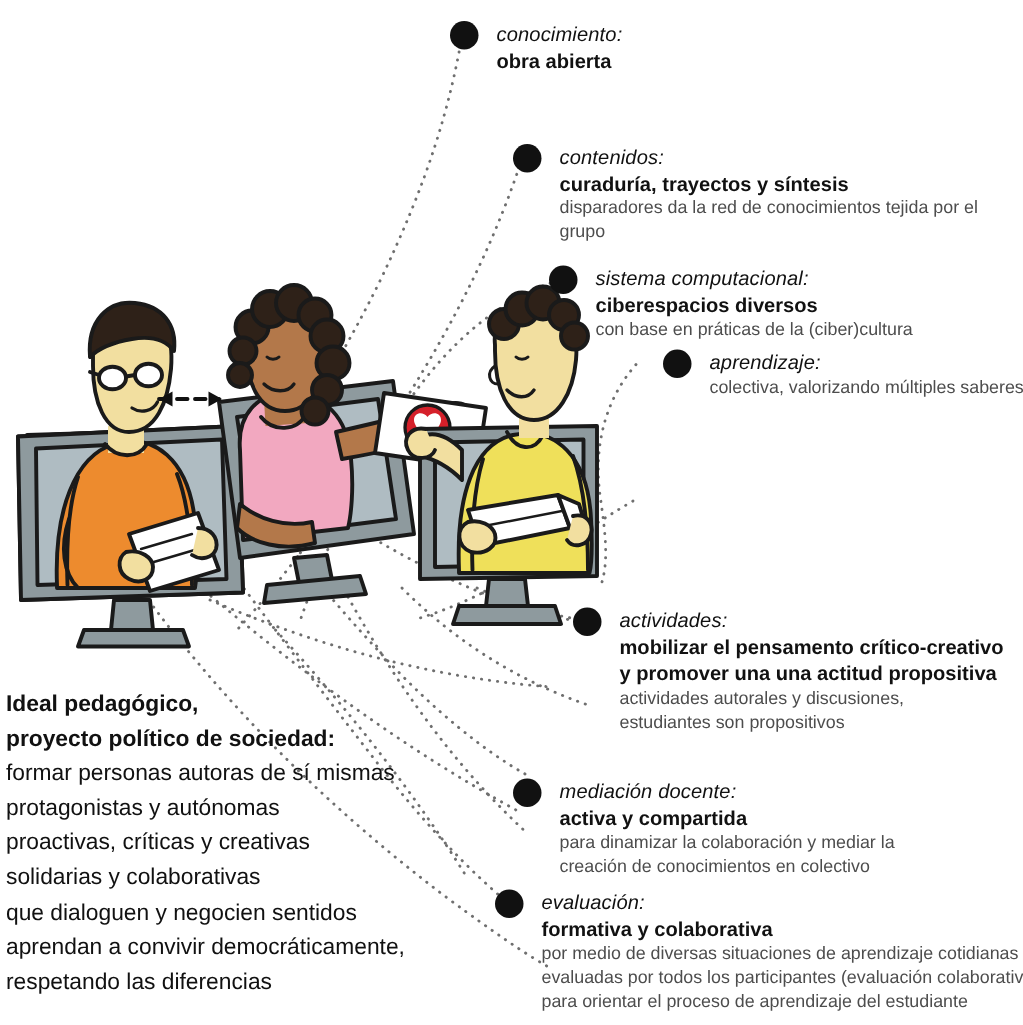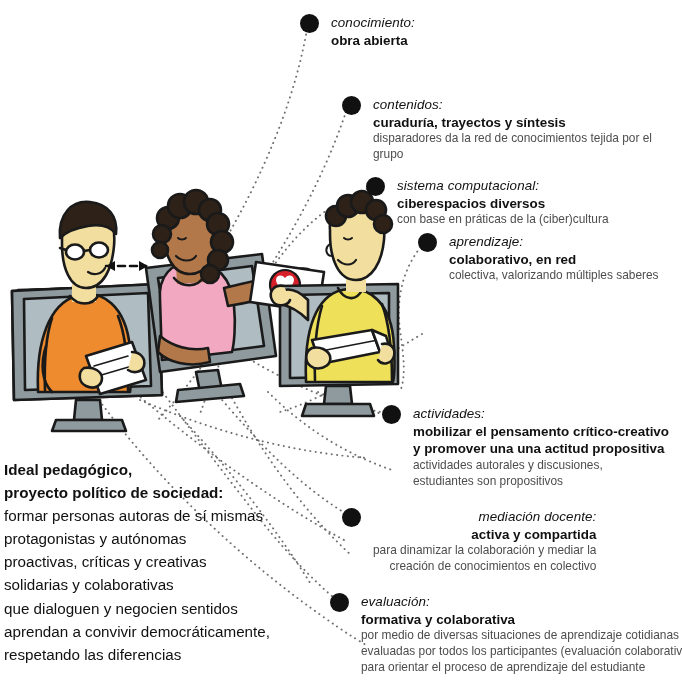--- a/index.html
+++ b/index.html
@@ -251,46 +251,45 @@
     <span class="bullet"></span>
     <div class="body">
       <div class="kicker">sistema computacional:</div>
       <div class="headline">ciberespacios diversos</div>
       <div class="detail">
         <div>con base en  práticas de la (ciber)cultura</div>
       </div>
     </div>
   </div>
 
-  <div class="callout" style="left:418px;top:233px;">
+  <div class="callout" style="left:442px;top:233px;">
     <span class="bullet"></span>
     <div class="body">
       <div class="kicker">aprendizaje:</div>
-      <div class="headline">colaborativo, en red</div>
       <div class="detail">
         <div>colectiva, valorizando múltiples saberes</div>
       </div>
     </div>
   </div>
 
 
   <div class="callout" style="left:382px;top:405px;">
     <span class="bullet"></span>
     <div class="body">
       <div class="kicker">actividades:</div>
       <div class="headline">mobilizar el pensamento crítico-creativo</div>
       <div class="headline">y promover una una actitud  propositiva</div>
       <div class="detail">
         <div>actividades autorales y discusiones,</div>
         <div>estudiantes son propositivos</div>
       </div>
     </div>
   </div>
 
-  <div class="callout" style="left:342px;top:508px;text-align:right;">
+  <div class="callout" style="left:342px;top:519px;">
     <span class="bullet"></span>
     <div class="body">
       <div class="kicker">mediación  docente:</div>
       <div class="headline">activa y compartida</div>
       <div class="detail">
         <div>para dinamizar la colaboración y  mediar la</div>
         <div>creación de conocimientos en colectivo</div>
       </div>
     </div>
   </div>

